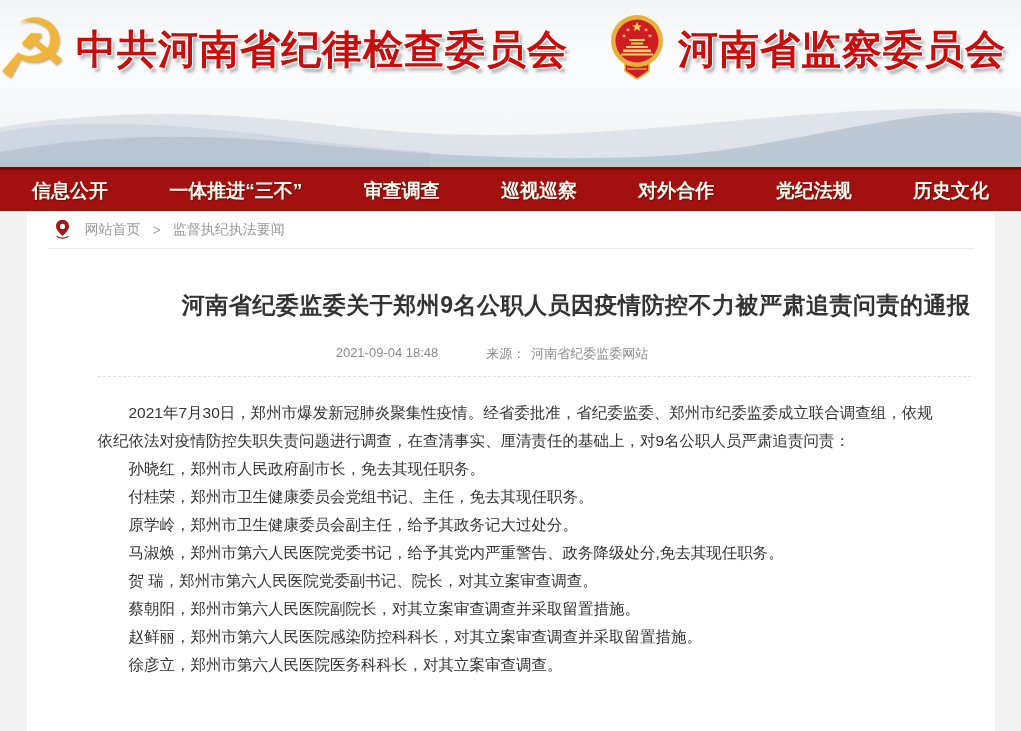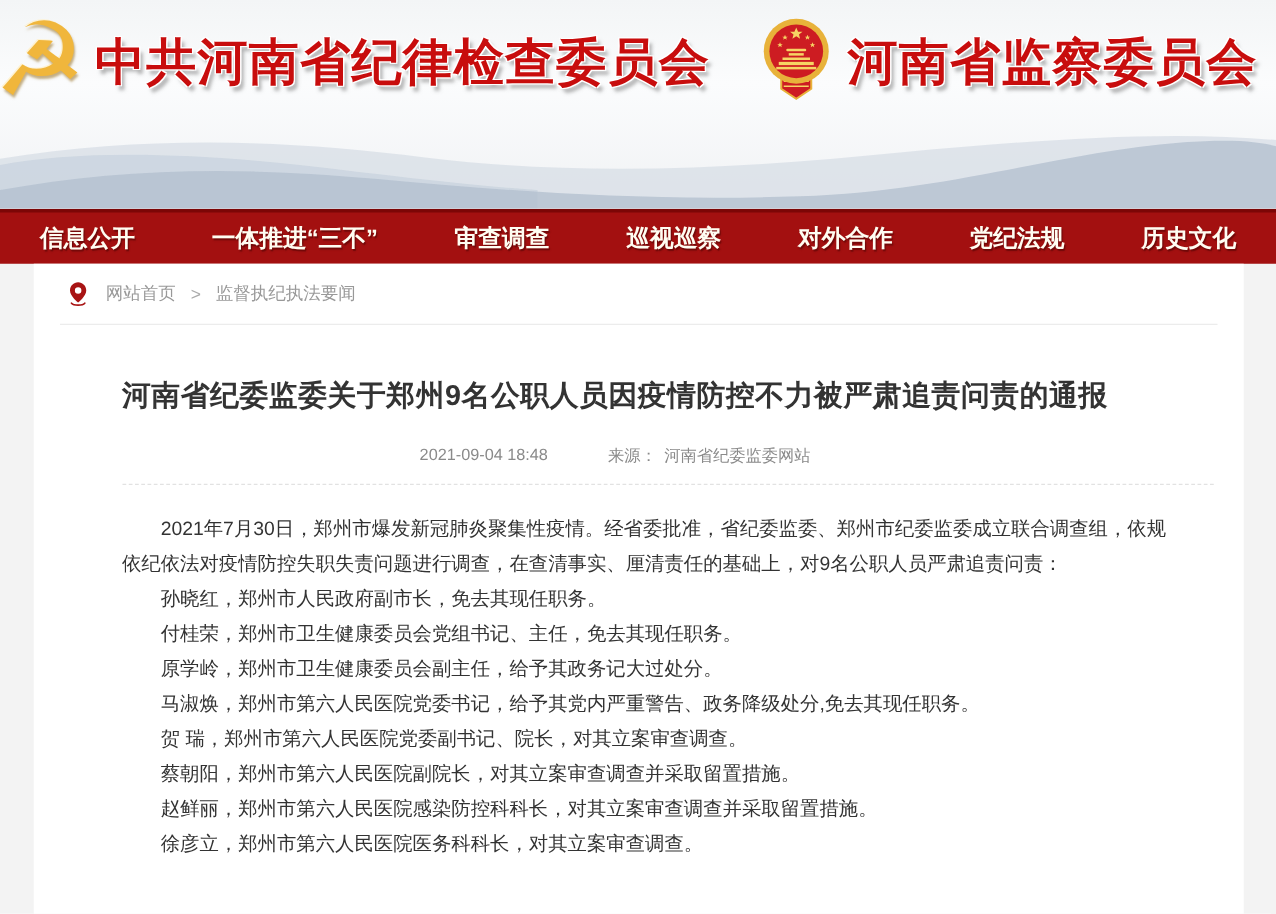--- a/index.html
+++ b/index.html
@@ -42,30 +42,30 @@
   .nav-item{
     color:#fffdf2; font-weight:bold; font-size:19px; cursor:pointer;
     text-shadow:1px 1px 1px rgba(60,0,0,.5); white-space:nowrap;
   }
 
   
   .card{
     width:968px; margin:0 auto; background:#fff; height:521px;
   }
   .breadcrumb{
-    margin:0 21px; height:49px; display:flex; align-items:center;
+    margin:0 21px; height:38px; display:flex; align-items:center;
     border-bottom:1px solid #ececec; font-size:14px; color:#999;
   }
   .breadcrumb .pin{ margin:0 14px 0 6px; display:flex; align-items:center; }
   .crumb{ color:#999; text-decoration:none; cursor:pointer; }
   .crumb-sep{ margin:0 12px; color:#aaa; }
 
   .article{ padding:0 24px 0 71px; }
   .article-title{
-    font-size:23px; font-weight:bold; color:#333; text-align:left;
+    font-size:23px; font-weight:bold; color:#333; text-align:right;
     margin-top:41px; letter-spacing:0.5px;
   }
   .meta{
     margin-top:24px; display:flex; justify-content:center; gap:48px;
     font-size:13px; color:#8a8a8a; transform:translateX(-42px);
   }
   .meta .src-label{ margin-right:6px;margin-top:28px; }
   .sep-dashed{ margin-top:13px; border-bottom:1px dashed #e2e2e2; }
 
   .body-text{ margin-top:22px; }

